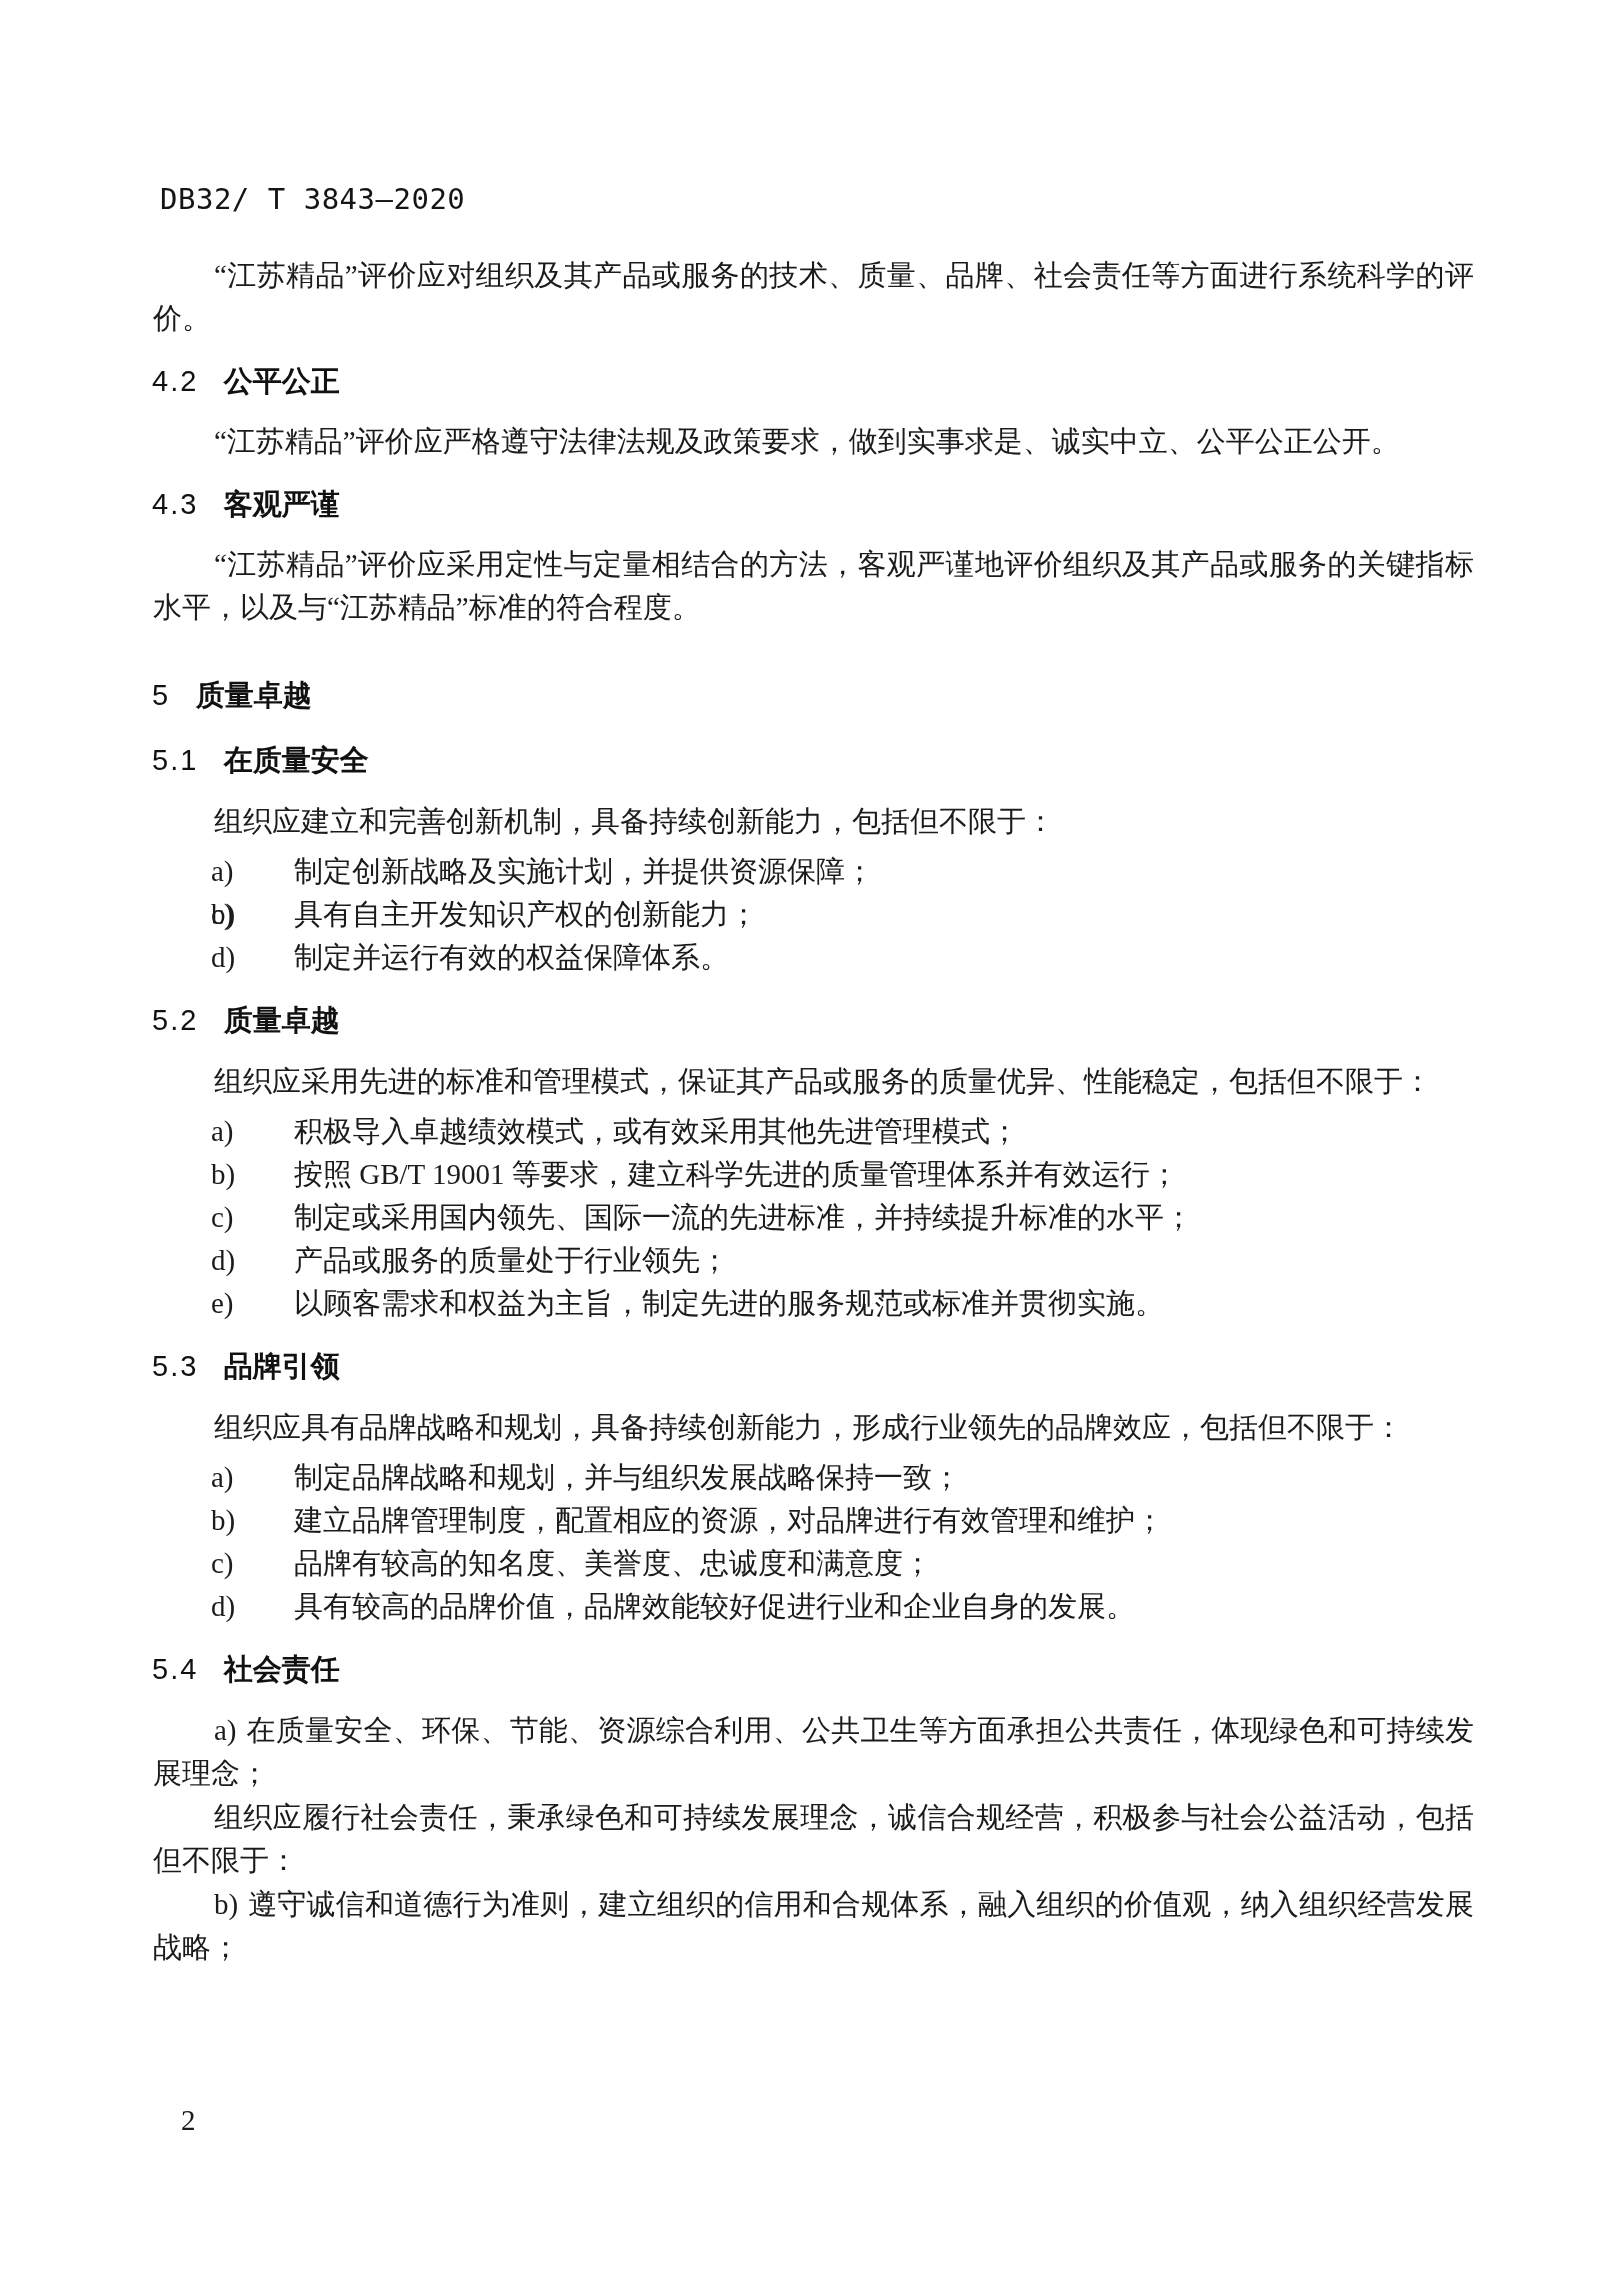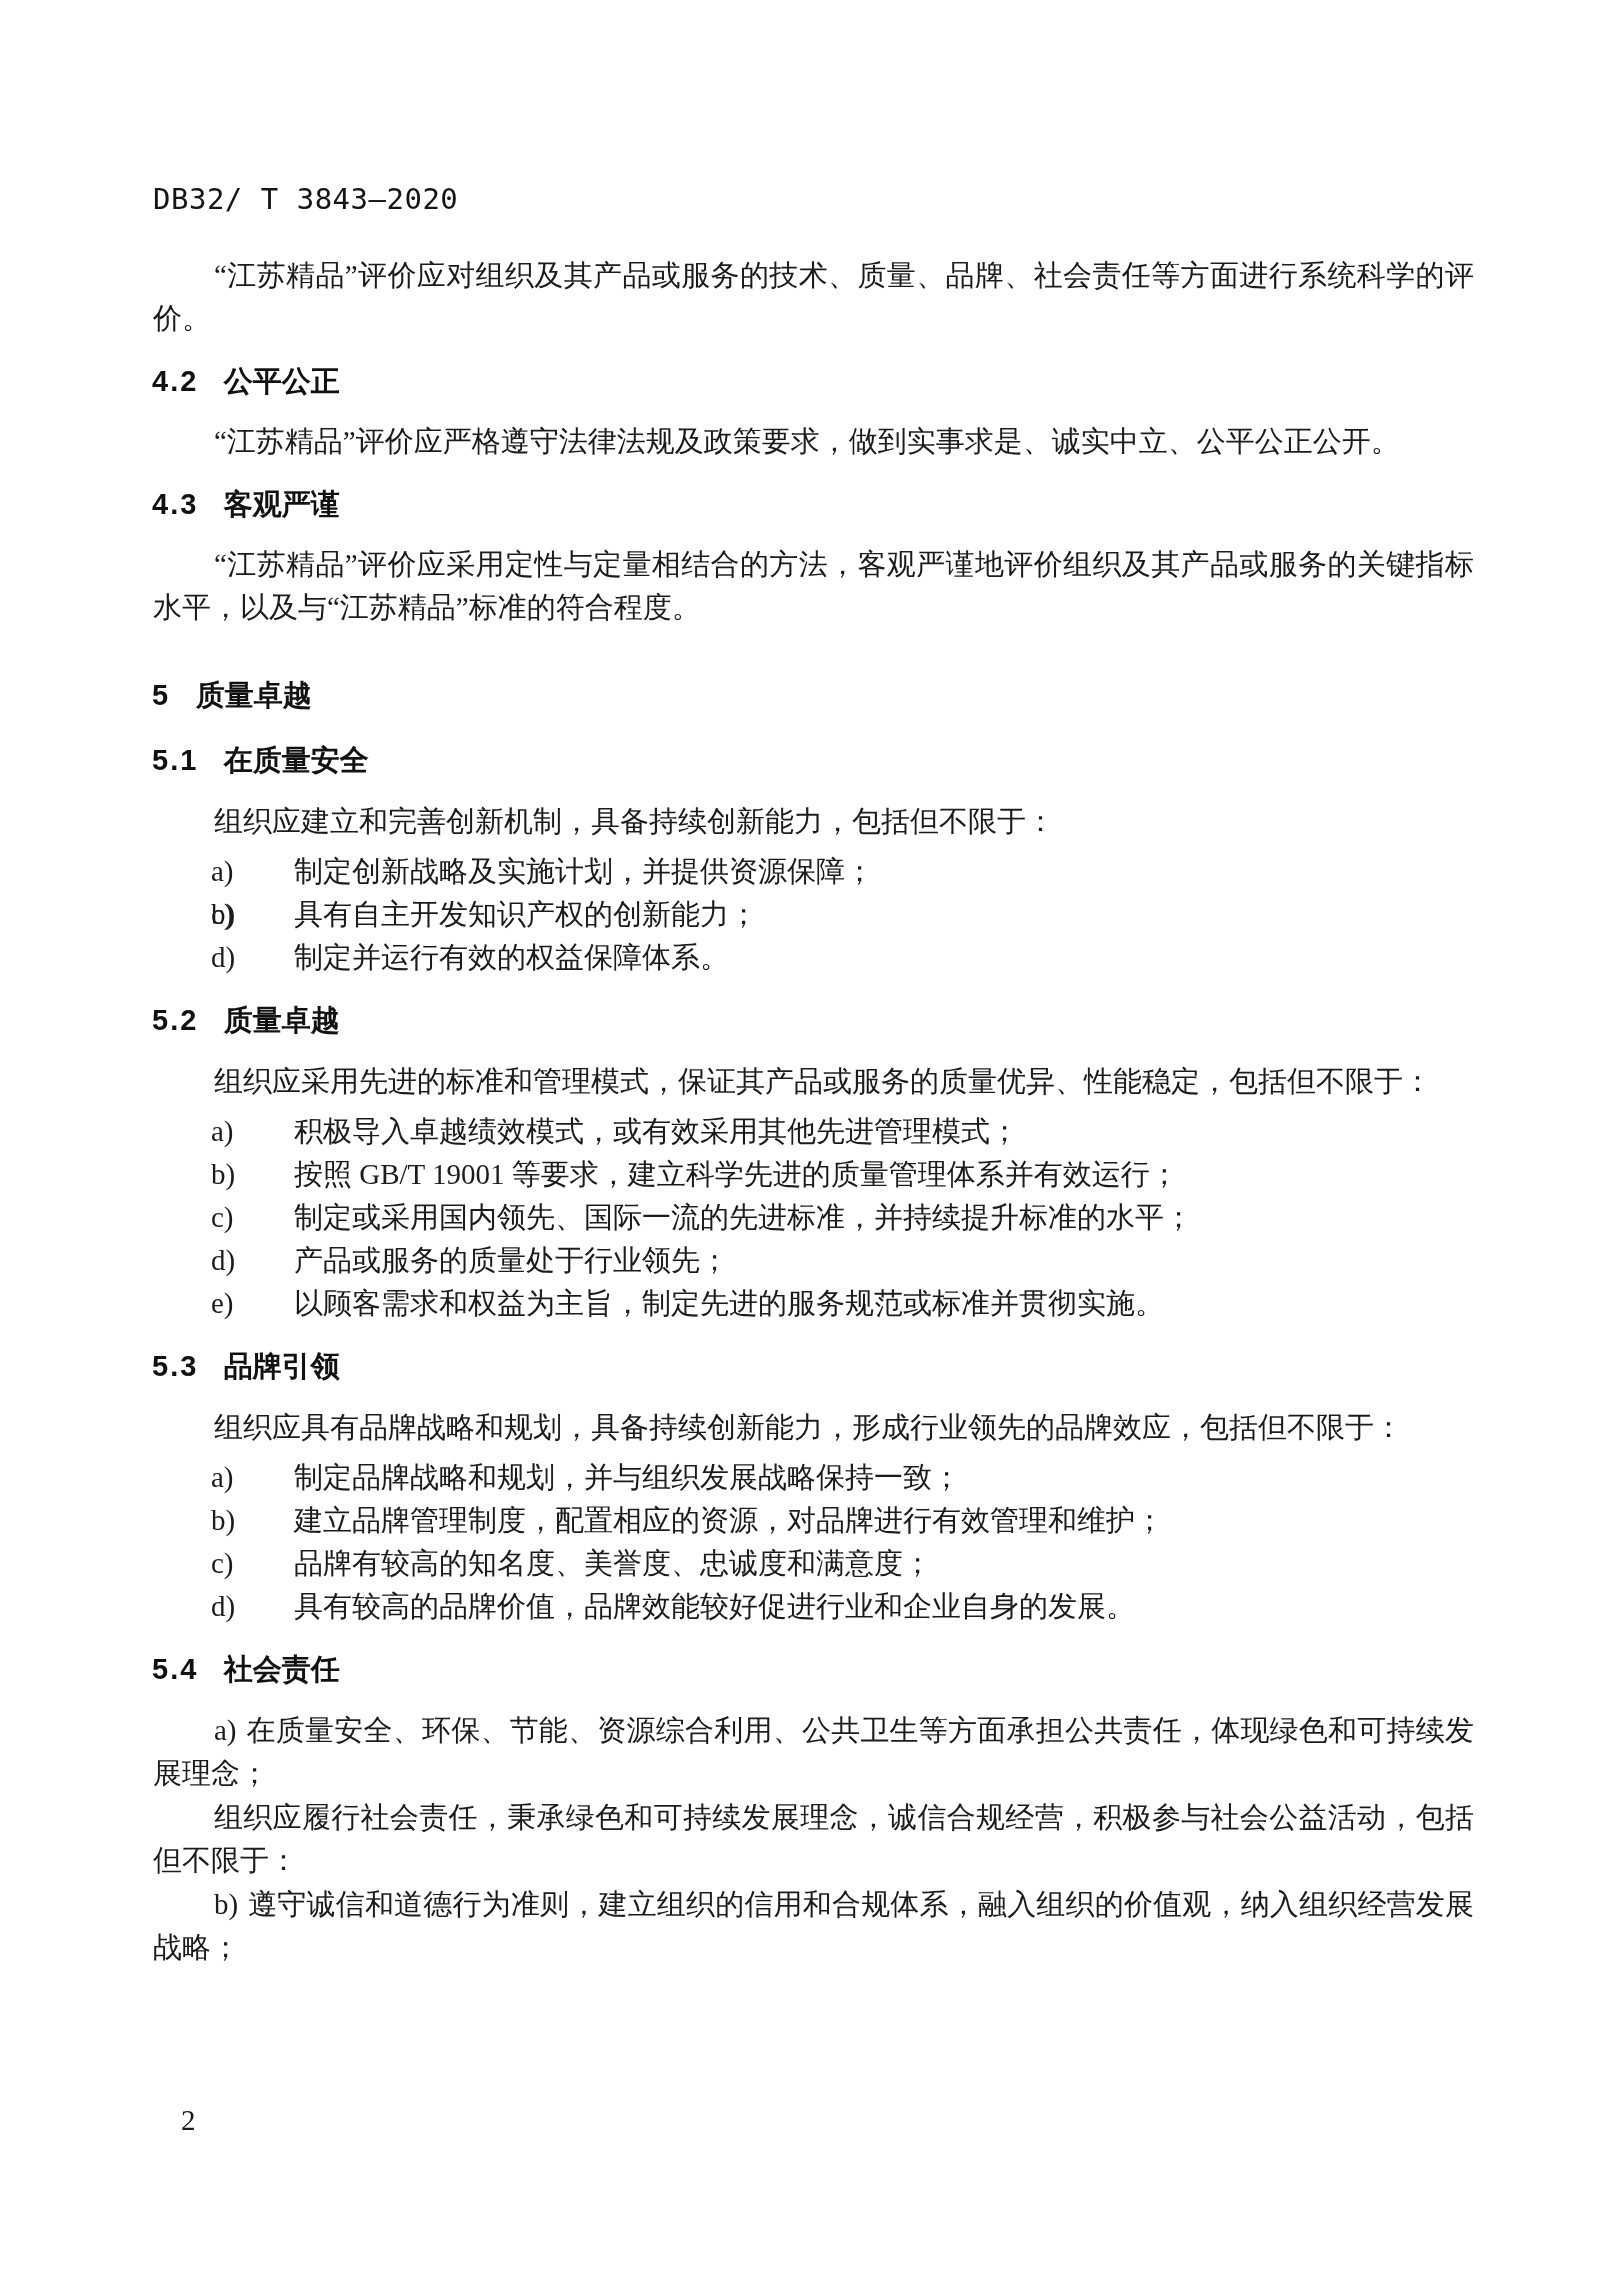--- a/index.html
+++ b/index.html
@@ -14,21 +14,21 @@
     background: #ffffff;
     color: #1b1b1b;
     font-family: "Liberation Serif", "DejaVu Serif", serif;
     font-size: 29px;
     line-height: 43px;
     overflow: hidden;
   }
   .header {
     position: absolute;
     top: 178px;
-    left: 153px;
+    left: 160px;
     font-family: "DejaVu Sans Mono", "Liberation Sans", monospace;
     font-size: 29px;
     letter-spacing: 0.5px;
     color: #151515;
     white-space: nowrap;
   }
   .content {
     position: absolute;
     top: 253px;
     left: 152px;
@@ -45,21 +45,21 @@
     font-size: 29px;
     line-height: 43px;
     color: #111111;
   }
   .h2 { margin: 19.6px 0 17.6px 0; }
   .h1 { margin: 45px 0 21.6px 0; }
   .heading .num {
     display: inline-block;
     margin-right: 25.5px;
     letter-spacing: 2px;
-    font-weight: 700;
+    font-weight: 400;
   }
   .list { margin: 7.8px 0 0 0; }
   .li {
     position: relative;
     padding-left: 142px;
     text-align: left;
   }
   .li .lbl {
     position: absolute;
     left: 59px;

